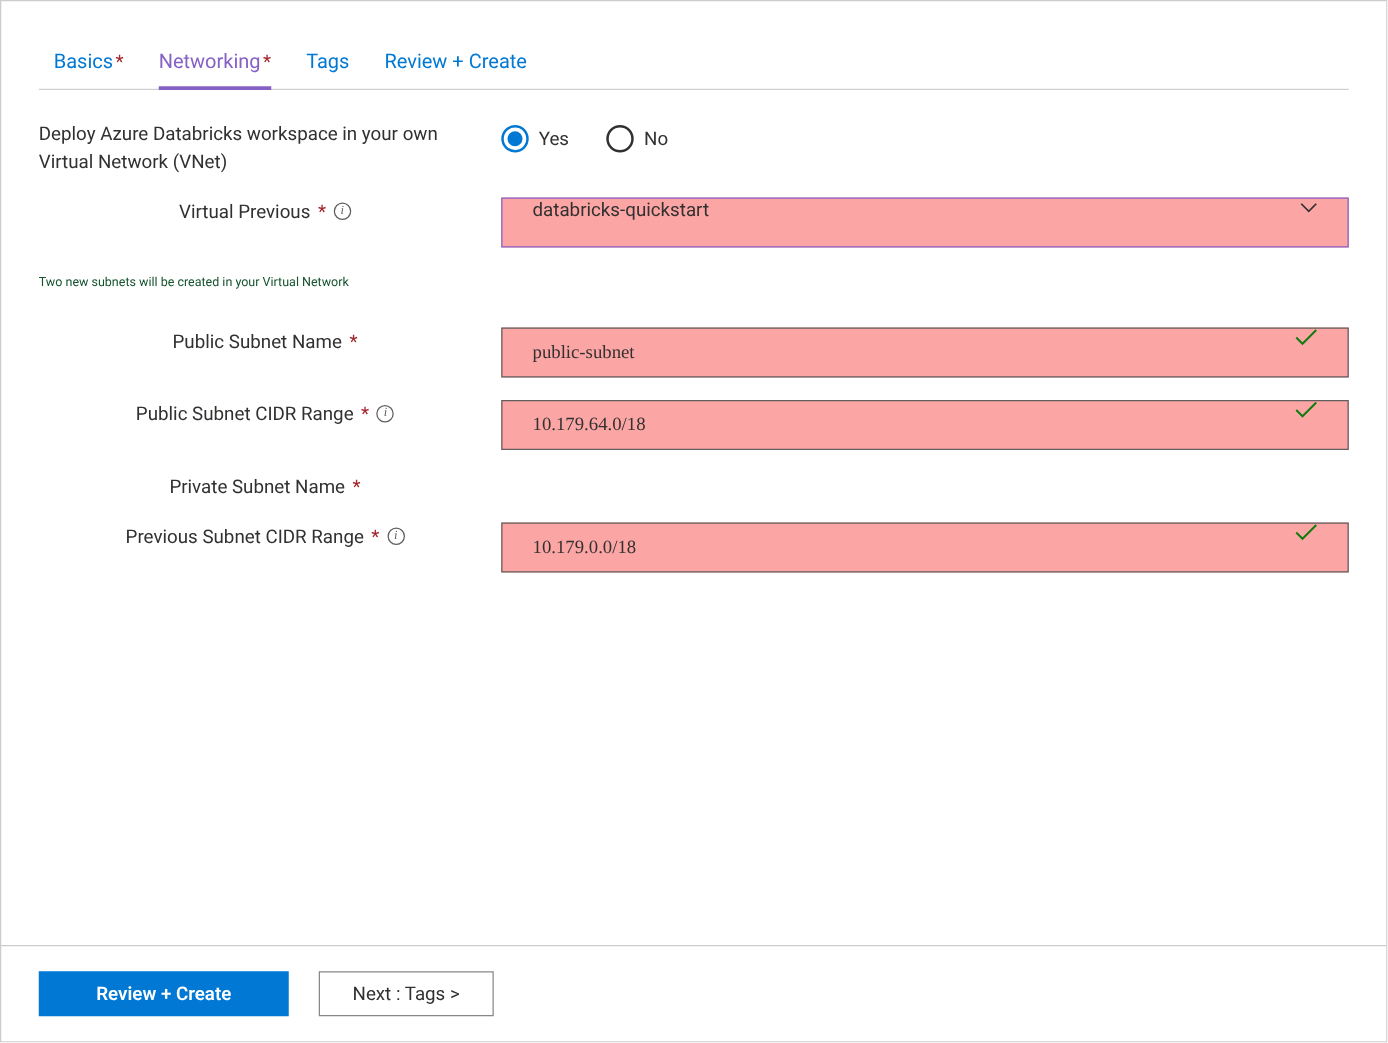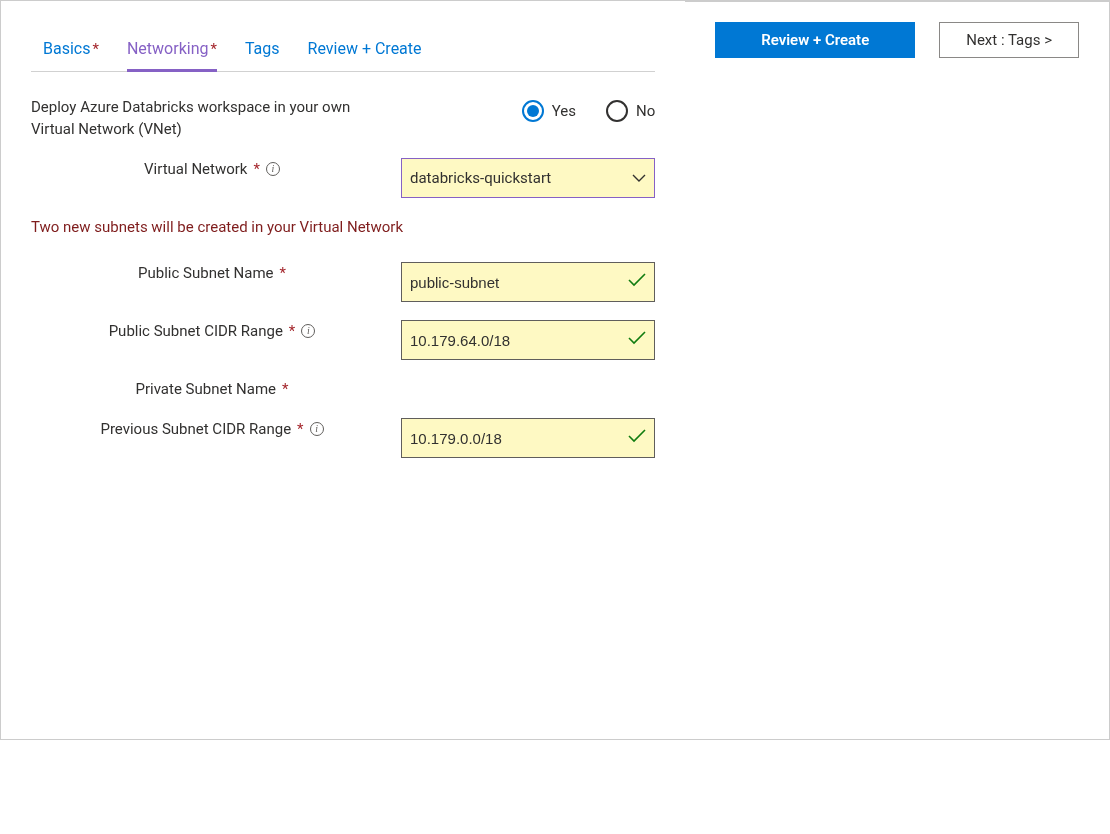--- a/index.html
+++ b/index.html
@@ -4,25 +4,25 @@
   <style>
     * { box-sizing: border-box; margin: 0; padding: 0; }
     body {
       font-family: "Segoe UI", -apple-system, BlinkMacSystemFont, Roboto, sans-serif;
       font-size: 14px;
       color: #323130;
       background: #fff;
     }
     .page {
       width: 1110px;
-      height: 740px;
+      height: 834px;
       border: 1px solid #ccc;
       position: relative;
       display: flex;
-      flex-direction: row;
+      flex-direction: column;
     }
     .main {
       padding: 30px 30px 0 30px;
       flex: 1;
     }
     .tabs {
       display: flex;
       gap: 28px;
       border-bottom: 1px solid #d1d1d1;
       margin-bottom: 24px;
@@ -78,21 +78,20 @@
     }
     .field-col {
       flex: 1;
     }
 
     .radio-group {
       display: flex;
       gap: 30px;
       align-items: center;
       padding-top: 4px;
-      justify-content: flex-end;
     }
     .radio-option {
       display: flex;
       align-items: center;
       gap: 8px;
       cursor: pointer;
       font-size: 15px;
     }
     .radio-circle {
       width: 22px; height: 22px;
@@ -109,54 +108,53 @@
       width: 12px; height: 12px;
       border-radius: 50%;
       background: #0078d4;
     }
 
     .select-box, .input-box {
       width: 100%;
       height: 40px;
       border: 1px solid #605e5c;
       display: flex;
-      align-items: center;
-      padding: 0 8px;
-      font-size: 15px;
-      background: #fef9c3;
+      padding: 0 24px;
+      font-size: 15px;
+      background: #fca5a5;
       position: relative;
     }
     .select-box {
       border: 1px solid #8661c5;
       cursor: pointer;
     }
     .select-value { flex: 1; }
     .chevron {
       width: 14px; height: 14px;
     }
     .chevron svg { width: 14px; height: 14px; }
 
     .input-box input {
       border: none;
       outline: none;
       flex: 1;
       font-size: 15px;
-      font-family: Liberation Sans, sans-serif;
+      font-family: Liberation Serif, serif;
       color: #323130;
       background: transparent;
     }
     .check-icon {
       color: #107c10;
       flex-shrink: 0;
     }
     .check-icon svg { width: 18px; height: 14px; }
 
     .description {
-      font-size: 15px;
-      color: #7f1d1d;
+      font-size: 10px;
+      color: #14532d;
       margin-bottom: 24px;
       line-height: 22px;
     }
 
     .footer {
       border-top: 1px solid #ccc;
       padding: 20px 30px;
       display: flex;
       gap: 24px;
     }
@@ -214,21 +212,21 @@
           <div class="radio-option">
             <span class="radio-circle"></span>
             <span>No</span>
           </div>
         </div>
       </div>
     </div>
 
     <div class="row" style="margin-top:8px;">
       <div class="label-col">
-        <span class="label-text">Virtual Network</span>
+        <span class="label-text">Virtual Previous</span>
         <span class="req-star">*</span>
         <span class="info-icon">i</span>
       </div>
       <div class="field-col">
         <div class="select-box">
           <span class="select-value">databricks-quickstart</span>
           <span class="chevron">
             <svg viewBox="0 0 14 14">
                 <path d="M1 4 L7 10 L13 4" fill="none" stroke="#323130" stroke-width="1.4"></path>
               </svg>

